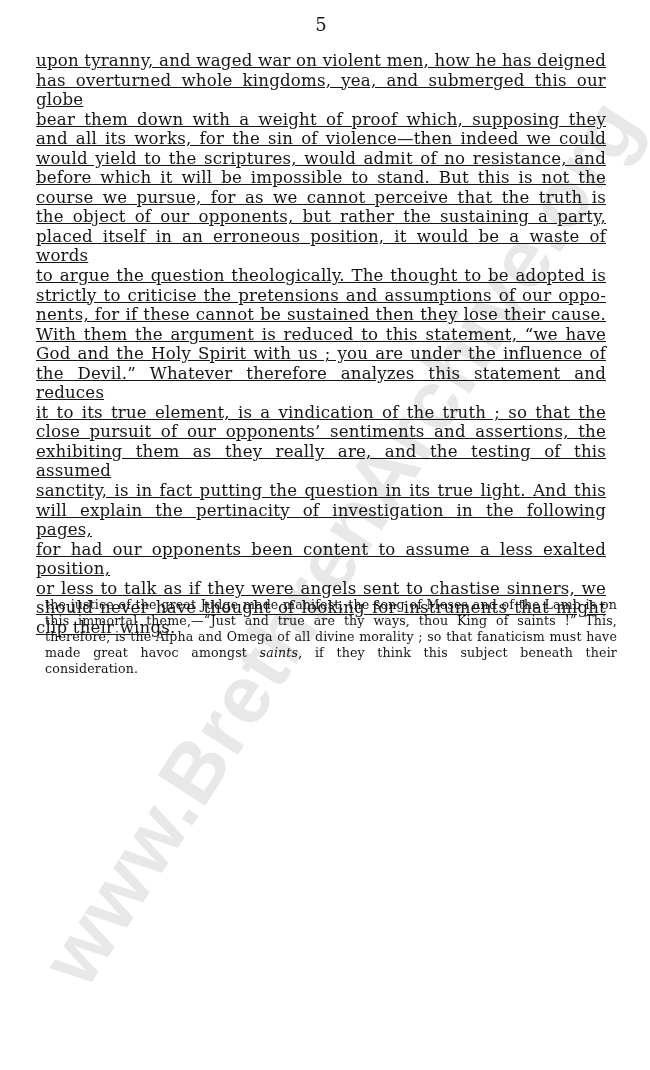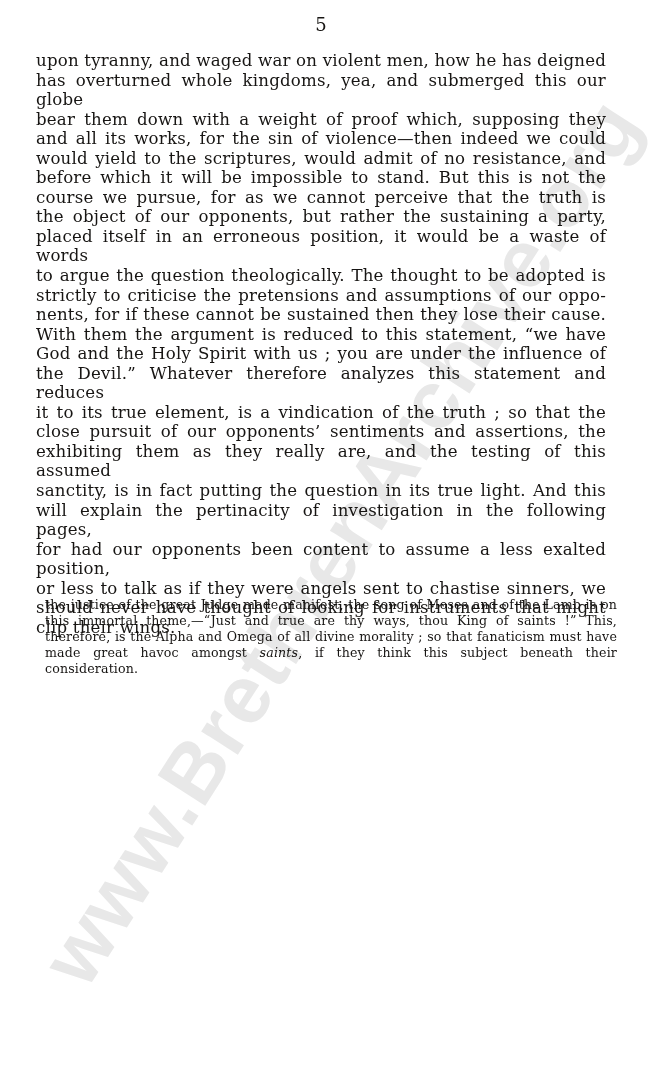--- a/index.html
+++ b/index.html
@@ -46,20 +46,21 @@
     top: 51px;
     width: 570px;
     font-size: 16.6px;
     line-height: 19.55px;
     letter-spacing: 0.2px;
     z-index: 1;
   }
   .body-text .line {
     text-align: justify;
     text-align-last: justify;
+    text-decoration: underline;
   }
   .body-text .line:last-child {
     text-align-last: left;
   }
   .footnote {
     position: absolute;
     left: 45px;
     top: 597px;
     width: 572px;
     font-size: 12.6px;

